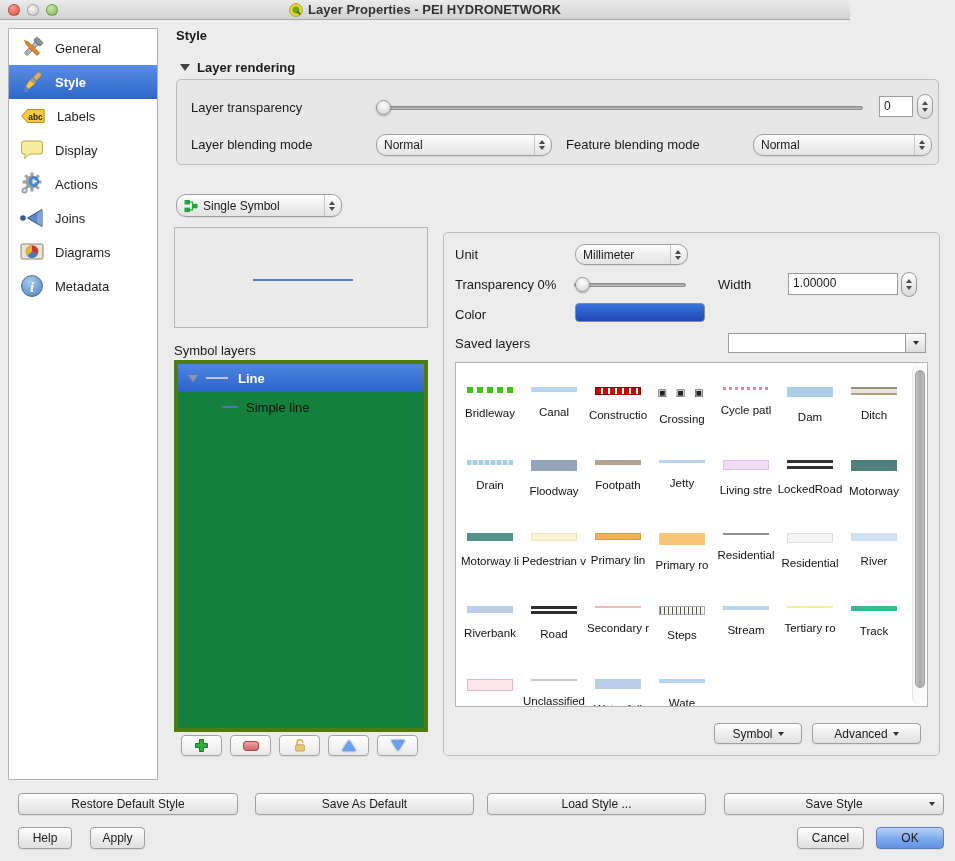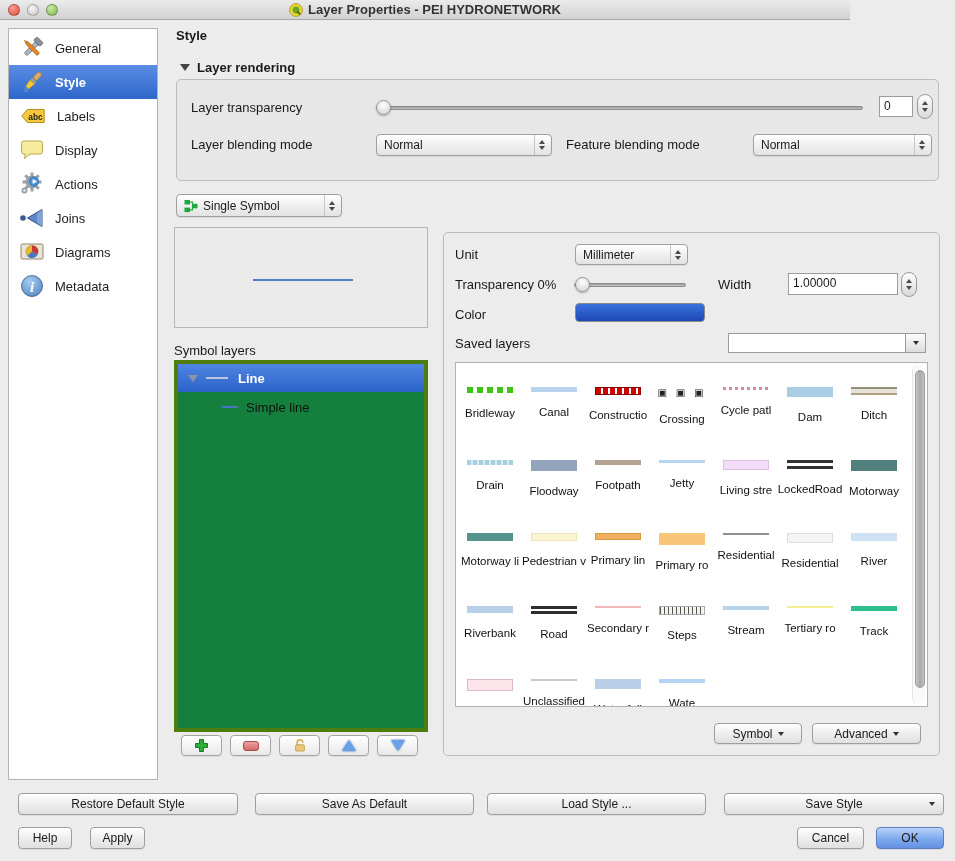--- a/index.html
+++ b/index.html
@@ -24,21 +24,21 @@
   .side-item { height:34px; display:flex; align-items:center; gap:10px; padding-left:10px;
     font-size:13px; color:#222; cursor:default; }
   .side-item svg { flex:0 0 auto; }
   .side-item.sel { background:linear-gradient(#5a8de4,#2e66c9); color:#fff; font-weight:bold; }
 
   
   .lbl { position:absolute; font-size:13px; white-space:nowrap; }
   .bold { font-weight:bold; }
   .groupbox { position:absolute; background:#e7e7e7; border:1px solid #bcbcbc; border-radius:5px; }
   .combo { position:absolute; display:flex; align-items:center; gap:5px;
-    background:linear-gradient(#ffffff,#ededed 60%,#e3e3e3); border:1px solid #9f9f9f; border-radius:4px;
+    background:linear-gradient(#ffffff,#ededed 60%,#e3e3e3); border:1px solid #9f9f9f; border-radius:10px;
     font-size:12px; padding:0 2px 0 7px; box-shadow:0 1px 1px rgba(0,0,0,.08); }
   .combo .ctext { flex:1 1 auto; overflow:hidden; white-space:nowrap; }
   .stepcol { display:flex; flex-direction:column; align-items:center; justify-content:center; gap:2px;
     border-left:1px solid #c6c6c6; align-self:stretch; padding:0 4px; }
   .tri-u { width:0; height:0; border-left:3.5px solid transparent; border-right:3.5px solid transparent; border-bottom:4.5px solid #4a4a4a; }
   .tri-d { width:0; height:0; border-left:3.5px solid transparent; border-right:3.5px solid transparent; border-top:4.5px solid #4a4a4a; }
   .field { position:absolute; background:#fff; border:1px solid #9b9b9b; font-size:12px; padding:2px 4px; }
   .spinner { position:absolute; width:16px; background:linear-gradient(#ffffff,#d8d8d8); border:1px solid #999;
     border-radius:8px; display:flex; flex-direction:column; align-items:center; justify-content:center; gap:3px; }
   .slider-track { position:absolute; height:4px; border-radius:2px;
@@ -199,21 +199,21 @@
     </div>
   </div>
 
   <div class="lbl bold" style="left:176px; top:28px;">Style</div>
 
   <div style="position:absolute; left:180px; top:60px; display:flex; align-items:center; gap:7px;">
     <div style="width:0;height:0;border-left:5px solid transparent;border-right:5px solid transparent;border-top:7px solid #444;"></div>
     <span class="bold" style="font-size:13px;">Layer rendering</span>
   </div>
 
-  <div class="groupbox" style="left:176px; top:79px; width:763px; height:102px;">
+  <div class="groupbox" style="left:176px; top:79px; width:763px; height:86px;">
     <span class="lbl" style="left:14px; top:20px;">Layer transparency</span>
 
     <div class="slider-track" style="left:199px; top:26px; width:487px;"></div>
     <div class="slider-thumb" style="left:199px; top:20px;"></div>
 
     <div class="field" style="left:702px; top:16px; width:34px; height:21px;">0</div>
     <div class="spinner" style="left:740px; top:14px; height:25px;">
       <div class="tri-u"></div>
         <div class="tri-d"></div>
     </div>

